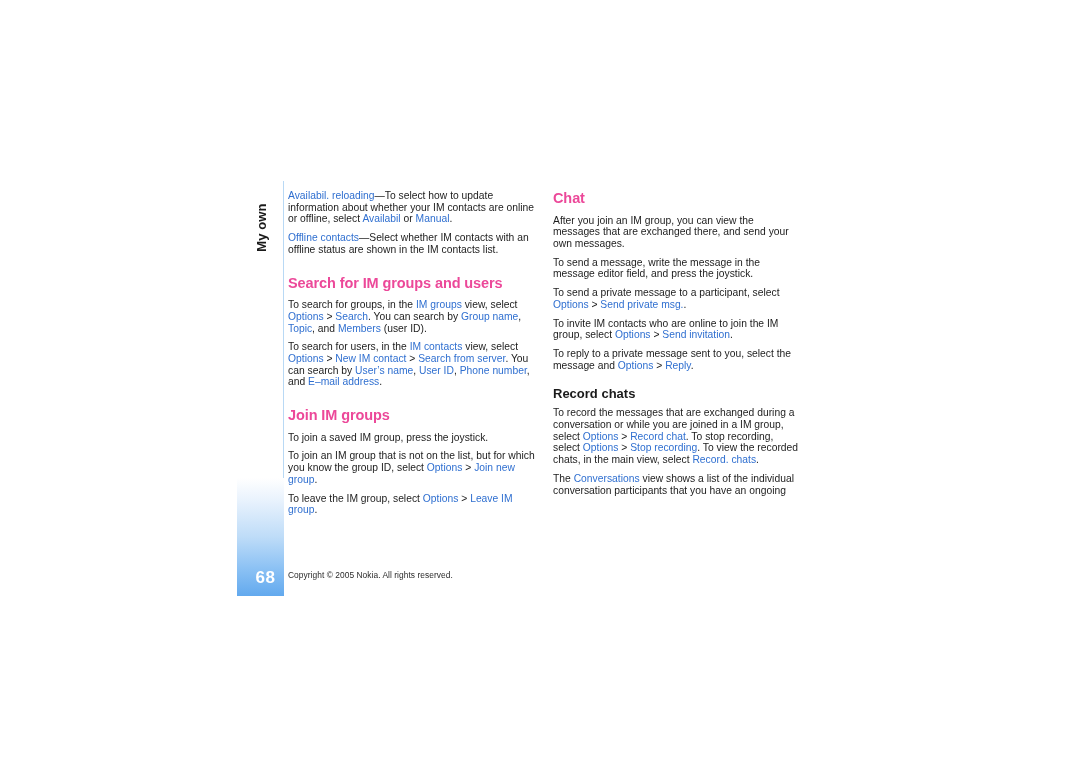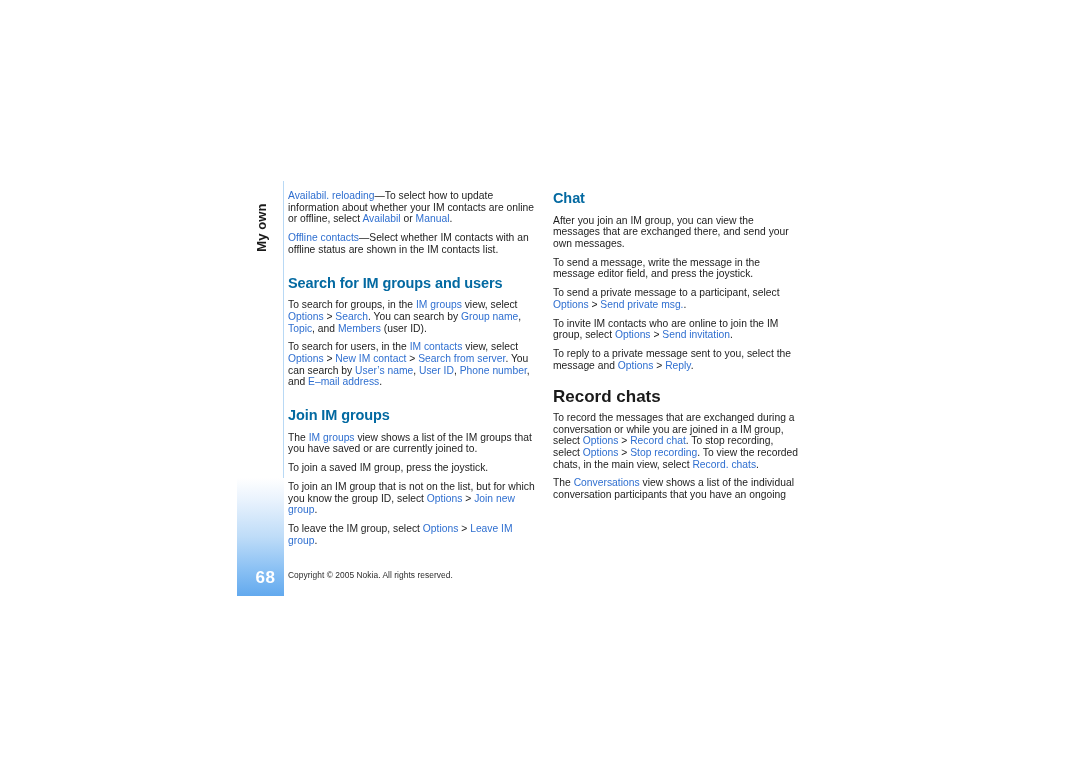--- a/index.html
+++ b/index.html
@@ -87,30 +87,30 @@
     top: 190px;
     width: 248px;
   }
   .col-left  { left: 288px; }
   .col-right { left: 553px; }
 
   
   h2.sec-head {
     font-size: 14.5px;
     font-weight: bold;
-    color: #0369a1;
+    color: #ec4899;
     margin: 0 0 8px 0;
     letter-spacing: -0.1px;
     line-height: 1.15;
   }
   .col-left  h2.sec-head.spaced { margin-top: 19px; }
   .col-right h2.sec-head.spaced { margin-top: 19px; }
 
   h3.sub-head {
-    font-size: 17px;
+    font-size: 13px;
     font-weight: bold;
     color: #1a1a1a;
     margin: 16px 0 5px 0;
     line-height: 1.15;
   }
 
   p.body {
     font-size: 10.3px;
     line-height: 11.7px;
     color: #1c1c1c;
@@ -163,23 +163,20 @@
     <p class="body">
       <span>To search for groups, in the </span><span class="ui">IM groups</span><span> view, select </span><span class="ui">Options</span><span class="gt"> &gt; </span><span class="ui">Search</span><span>. You can search by </span><span class="ui">Group name</span><span>, </span><span class="ui">Topic</span><span>, and </span><span class="ui">Members</span><span> (user ID).</span>
     </p>
 
     <p class="body">
       <span>To search for users, in the </span><span class="ui">IM contacts</span><span> view, select </span><span class="ui">Options</span><span class="gt"> &gt; </span><span class="ui">New IM contact</span><span class="gt"> &gt; </span><span class="ui">Search from server</span><span>. You can search by </span><span class="ui">User’s name</span><span>, </span><span class="ui">User ID</span><span>, </span><span class="ui">Phone number</span><span>, and </span><span class="ui">E–mail address</span><span>.</span>
     </p>
 
     <h2 class="sec-head spaced">Join IM groups</h2>
 
-    <p class="body">
-      <span>The </span><span class="ui">IM groups</span><span> view shows a list of the IM groups that you have saved or are currently joined to.</span>
-    </p>
 
     <p class="body">
       <span>To join a saved IM group, press the joystick.</span>
     </p>
 
     <p class="body">
       <span>To join an IM group that is not on the list, but for which you know the group ID, select </span><span class="ui">Options</span><span class="gt"> &gt; </span><span class="ui">Join new group</span><span>.</span>
     </p>
 
     <p class="body">

